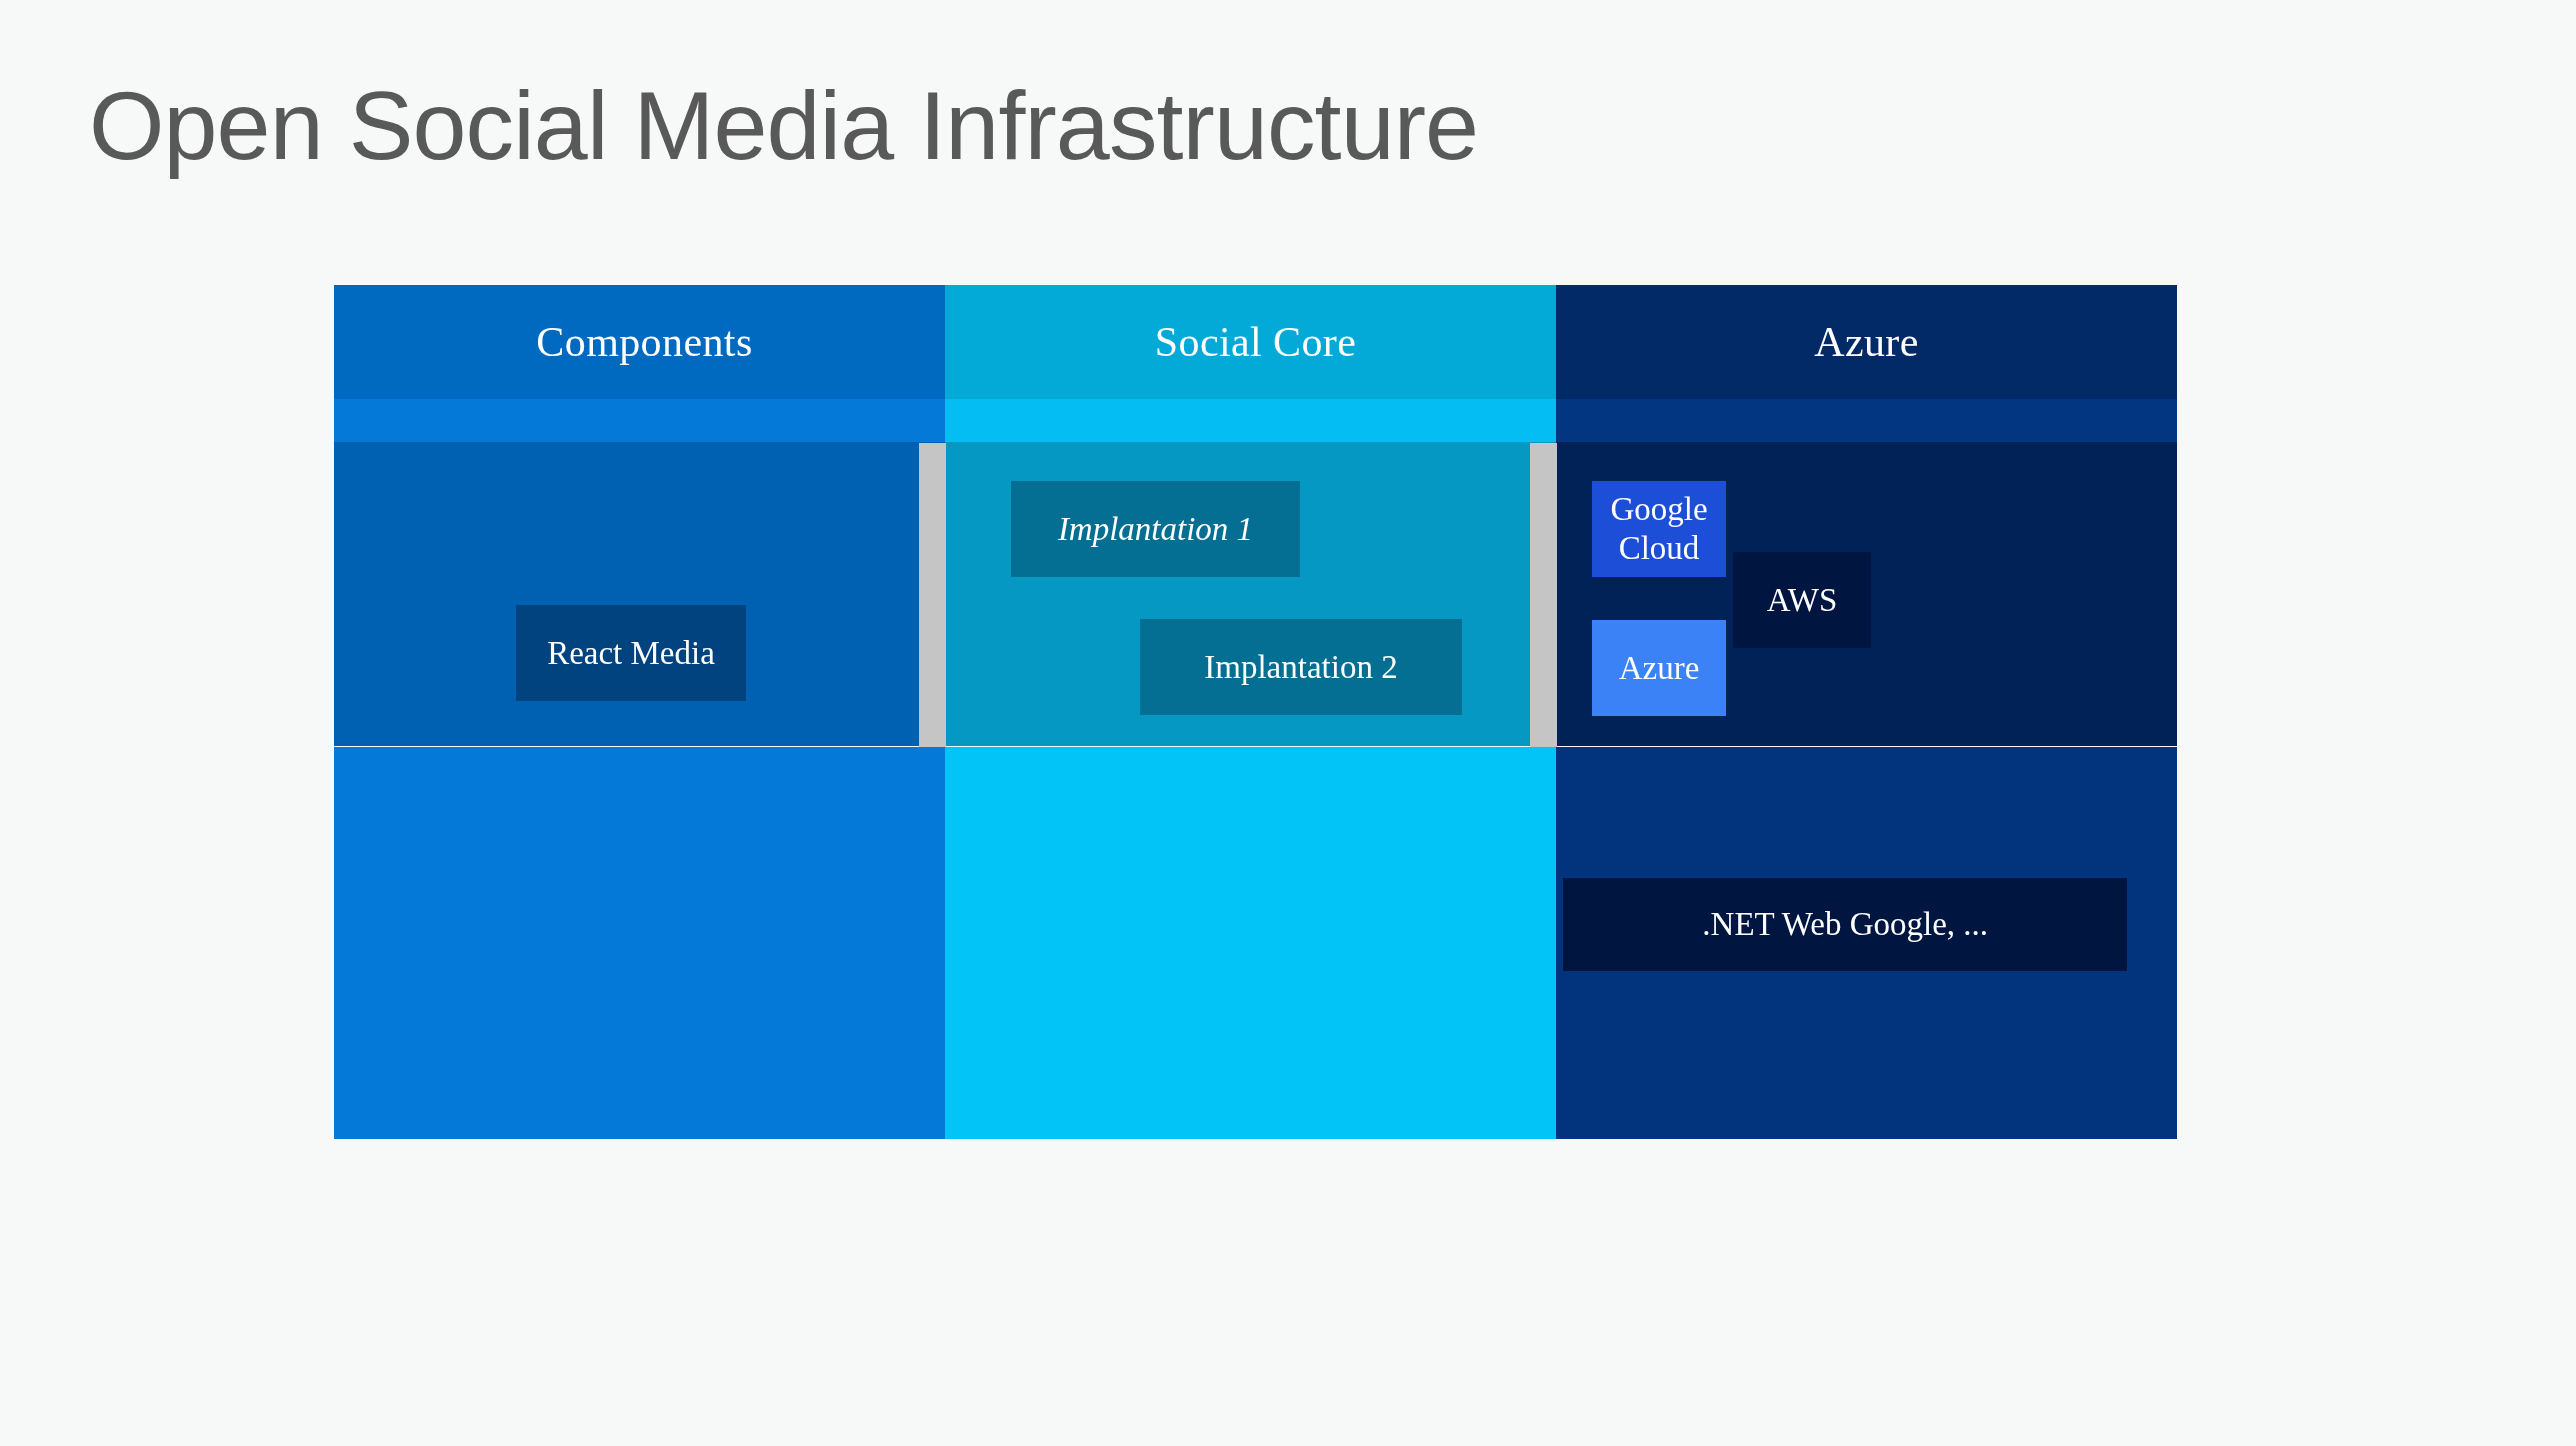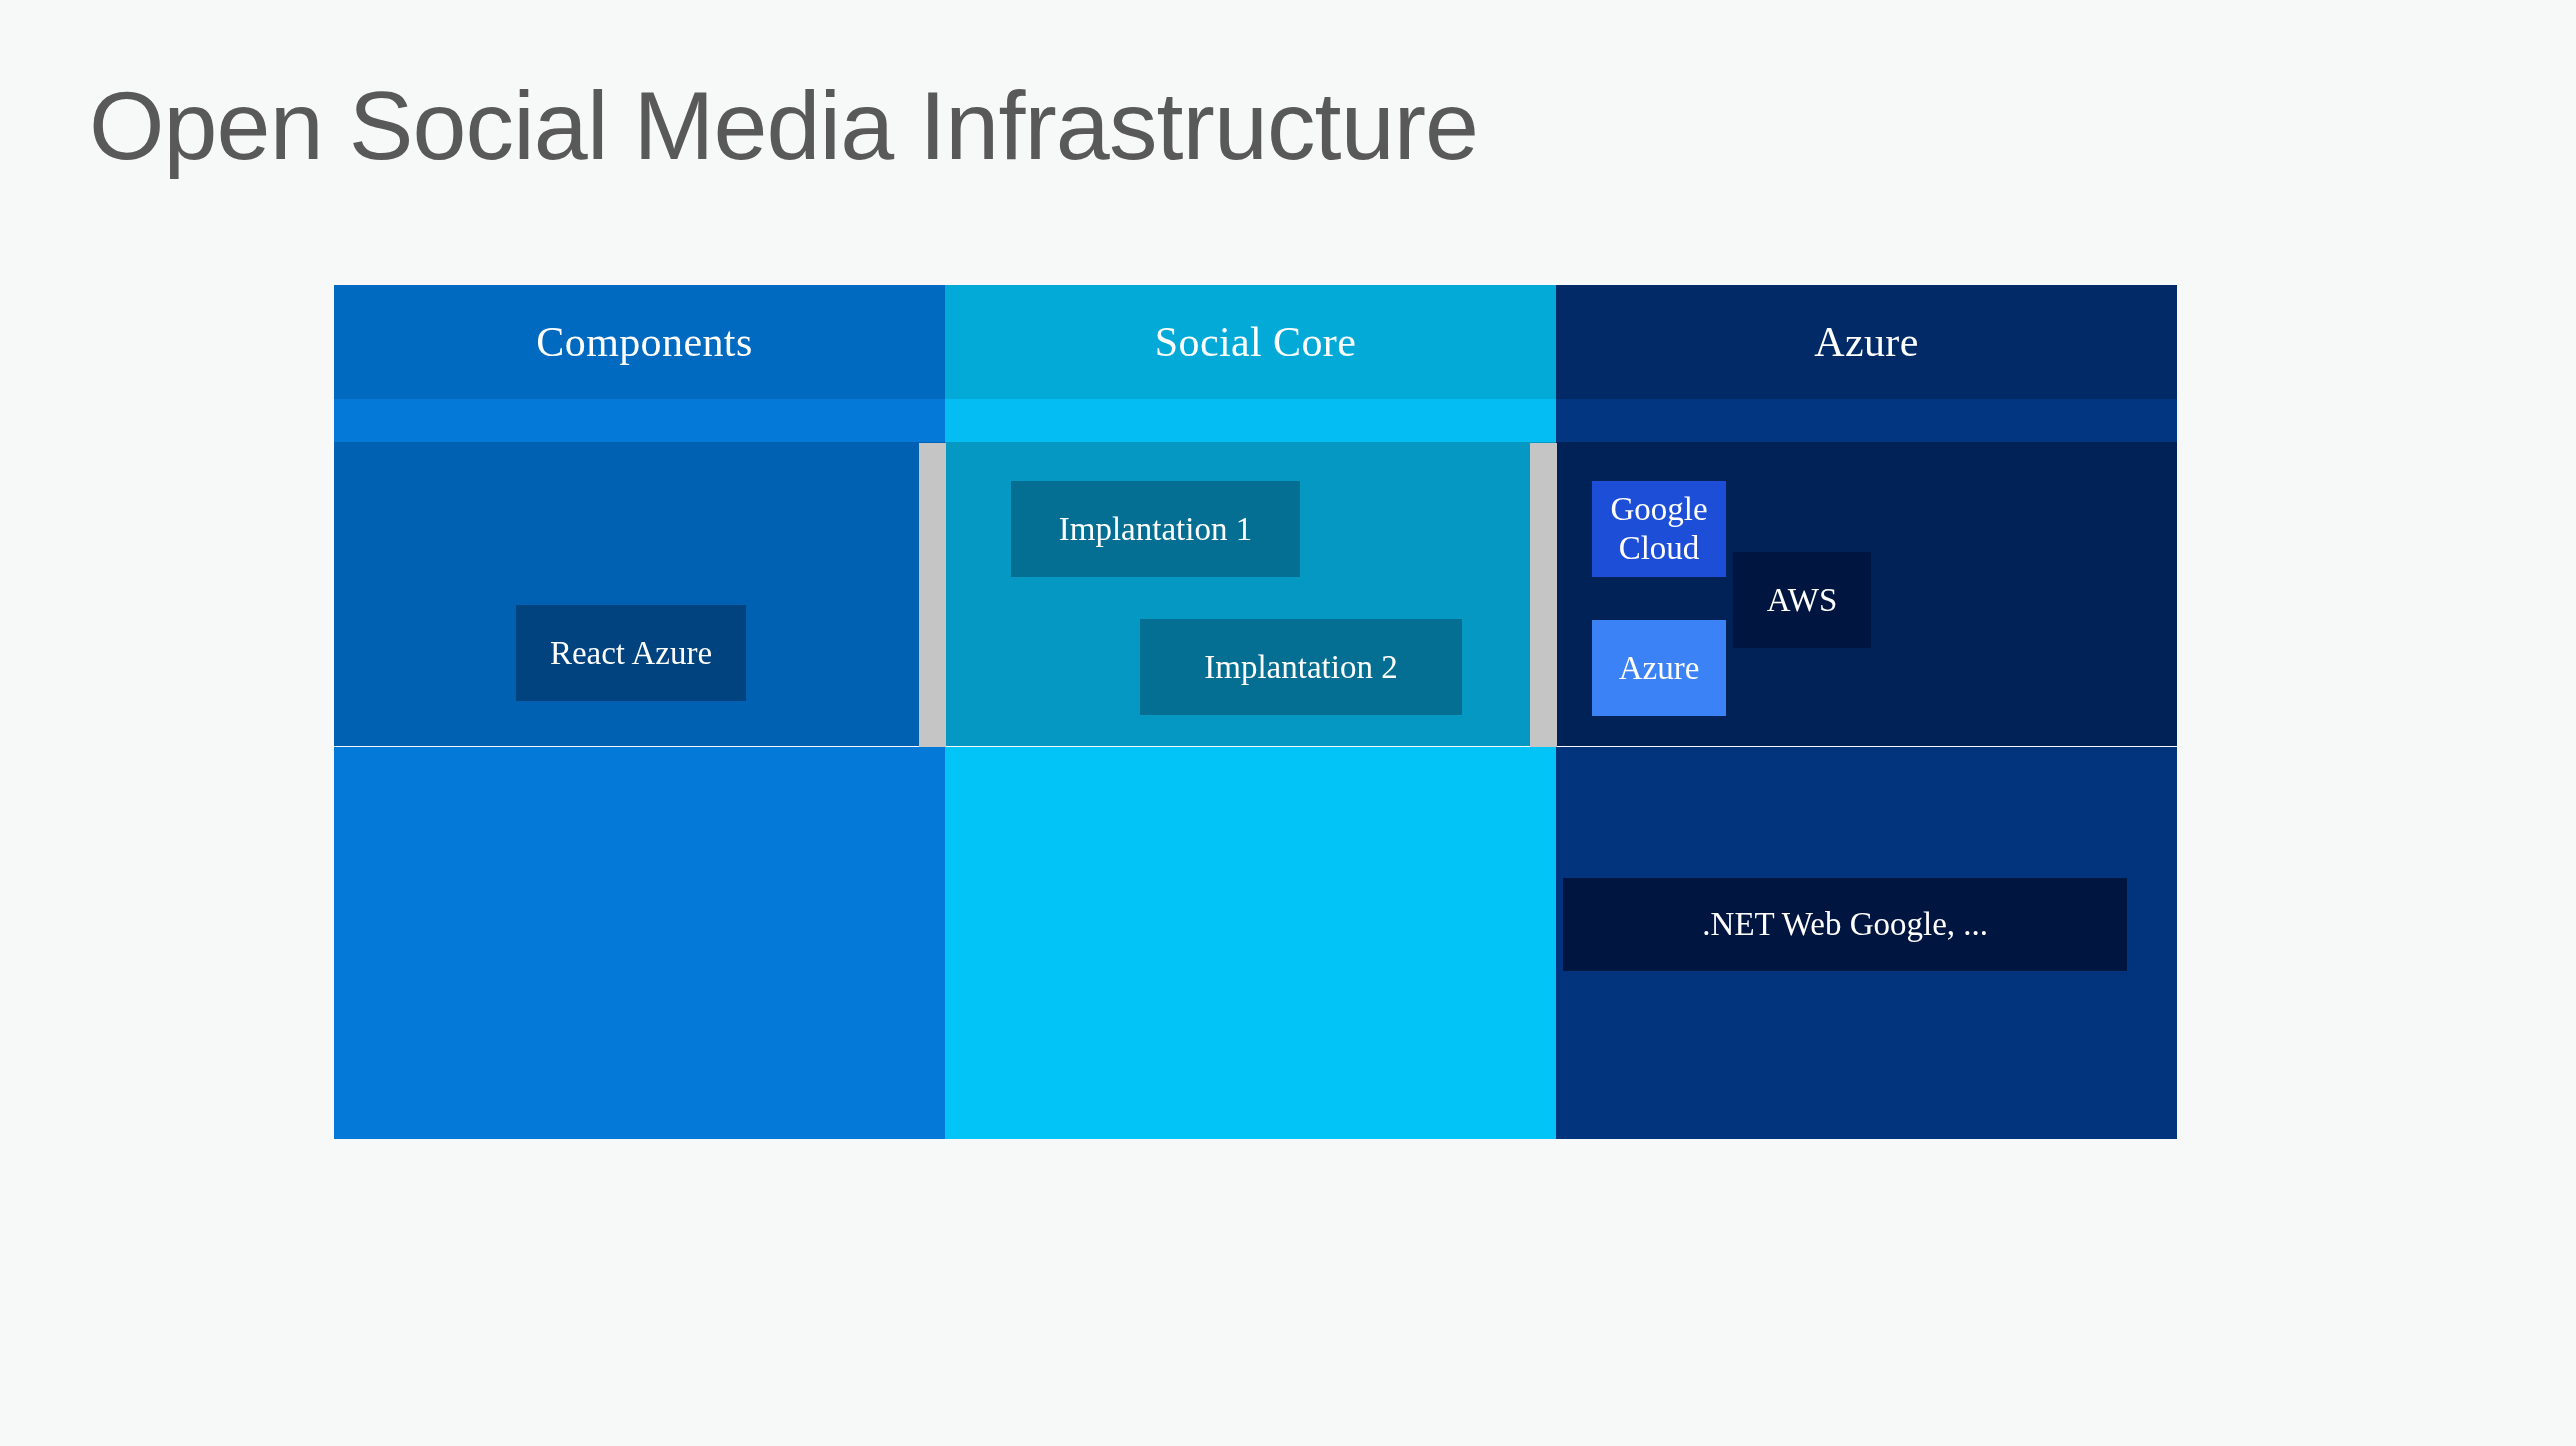--- a/index.html
+++ b/index.html
@@ -91,31 +91,31 @@
   <div class="page-title">Open Social Media Infrastructure</div>
 
   <div class="col col-1">
     <div class="band band-header" style="background:#0069c0;"></div>
     <div class="band band-accent" style="background:#0579d7;"></div>
     <div class="band band-body" style="background:#0061b2;"></div>
     <div class="band band-footer" style="background:#0579d7;"></div>
     <div class="col-title">Components</div>
 
 
-    <div class="item-box" style="left:182px;top:320px;width:230px;height:96px;background:#01437e;">React Azure</div>
+    <div class="item-box" style="left:182px;top:320px;width:230px;height:96px;background:#01437e;">React Media</div>
   </div>
 
   <div class="col col-2">
     <div class="band band-header" style="background:#03aad8;"></div>
     <div class="band band-accent" style="background:#04bdf2;"></div>
     <div class="band band-body" style="background:#0498c2;"></div>
     <div class="band band-footer" style="background:#03c4f6;"></div>
     <div class="col-title">Social Core</div>
 
-    <div class="item-box" style="left:66px;top:196px;width:289px;height:96px;background:#046f92;">Implantation 1</div>
+    <div class="item-box" style="left:66px;top:196px;width:289px;height:96px;background:#046f92;font-style:italic;">Implantation 1</div>
 
     <div class="item-box" style="left:195px;top:334px;width:322px;height:96px;background:#046f92;">Implantation 2</div>
   </div>
 
   <div class="col col-3">
     <div class="band band-header" style="background:#012a67;"></div>
     <div class="band band-accent" style="background:#023681;"></div>
     <div class="band band-body" style="background:#012256;"></div>
     <div class="band band-footer" style="background:#02347d;"></div>
     <div class="col-title">Azure</div>

